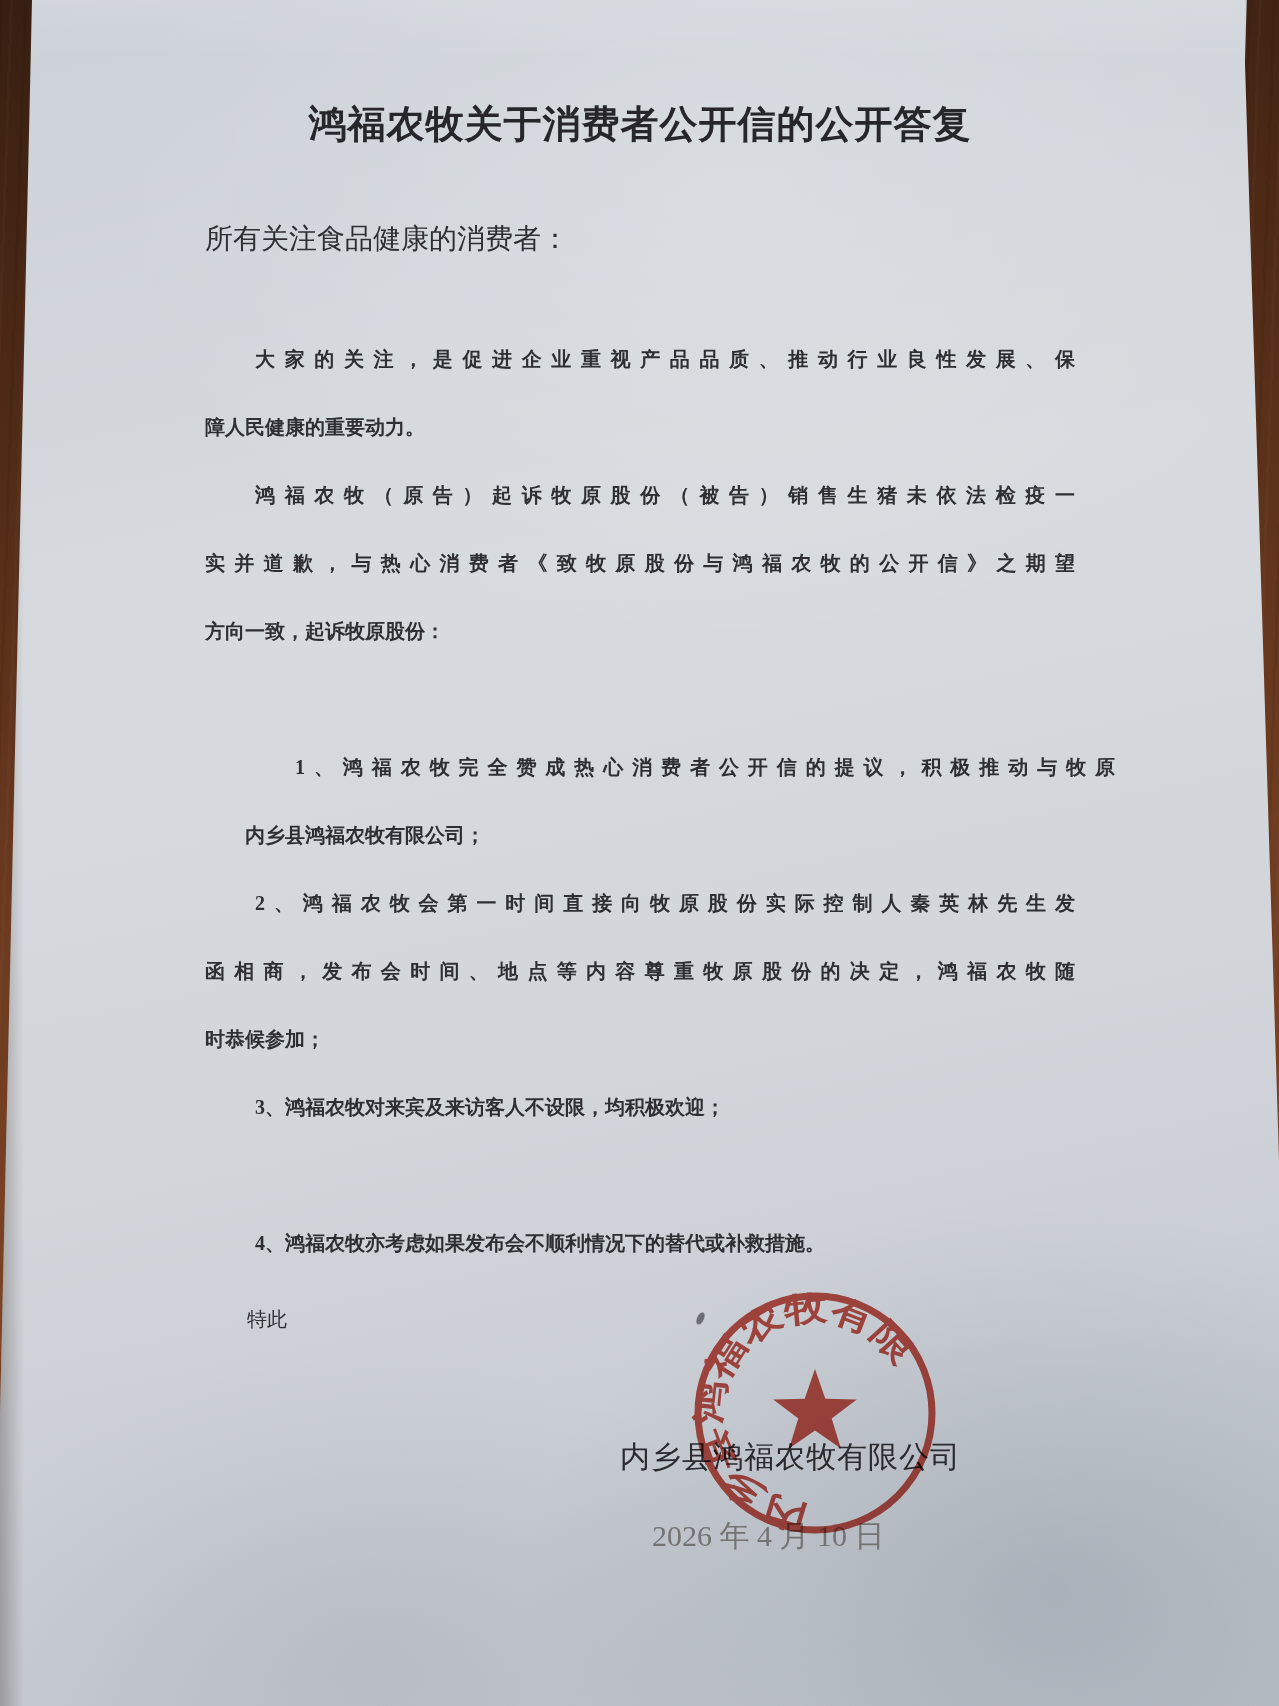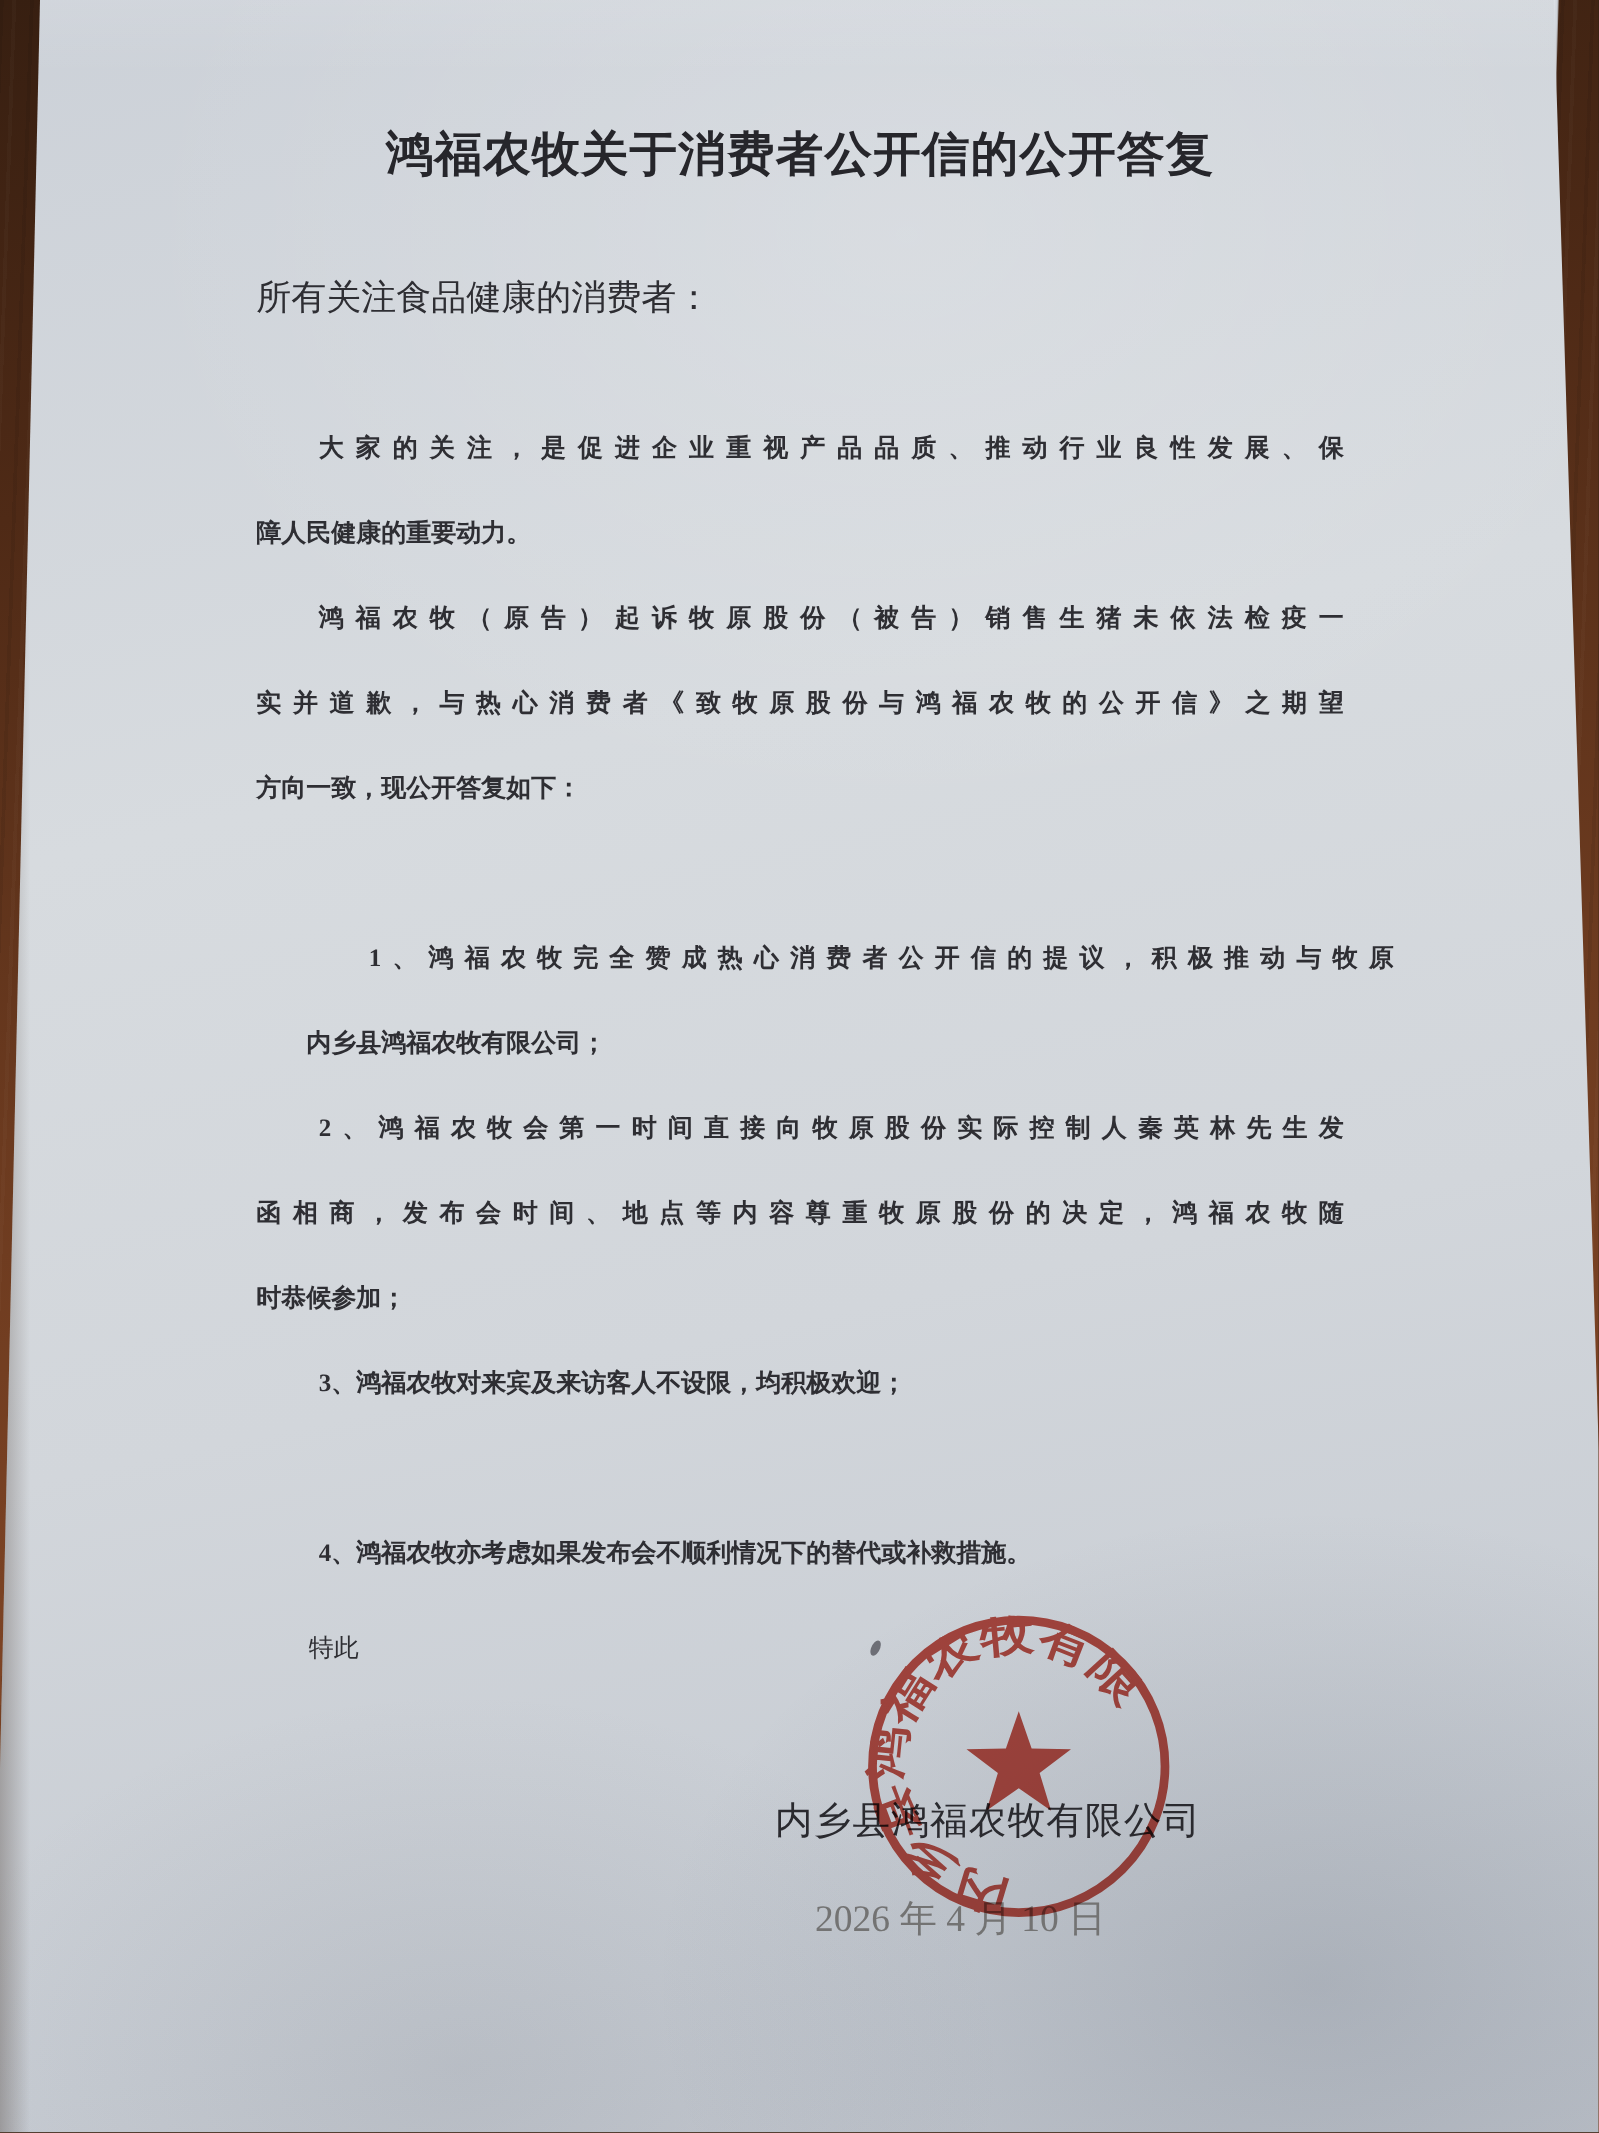--- a/index.html
+++ b/index.html
@@ -94,21 +94,21 @@
     <div class="salutation" data-name="salutation">所有关注食品健康的消费者：</div>
 
     <div data-name="body-paragraphs">
         <div class="para" data-name="para-1">
           <div class="line" data-name="text-line">大家的关注，是促进企业重视产品品质、推动行业良性发展、保</div>
           <div class="line" data-name="text-line">障人民健康的重要动力。</div>
         </div>
         <div class="para" data-name="para-2">
           <div class="line" data-name="text-line">鸿福农牧（原告）起诉牧原股份（被告）销售生猪未依法检疫一</div>
           <div class="line" data-name="text-line">实并道歉，与热心消费者《致牧原股份与鸿福农牧的公开信》之期望</div>
-          <div class="line" data-name="text-line">方向一致，现公开答复如下：</div>
+          <div class="line" data-name="text-line">方向一致，起诉牧原股份：</div>
         </div>
         <div class="para" data-name="item-1">
           <div class="line" data-name="text-line">1、鸿福农牧完全赞成热心消费者公开信的提议，积极推动与牧原</div>
           <div class="line" data-name="text-line">内乡县鸿福农牧有限公司；</div>
         </div>
         <div class="para" data-name="item-2">
           <div class="line" data-name="text-line">2、鸿福农牧会第一时间直接向牧原股份实际控制人秦英林先生发</div>
           <div class="line" data-name="text-line">函相商，发布会时间、地点等内容尊重牧原股份的决定，鸿福农牧随</div>
           <div class="line" data-name="text-line">时恭候参加；</div>
         </div>

